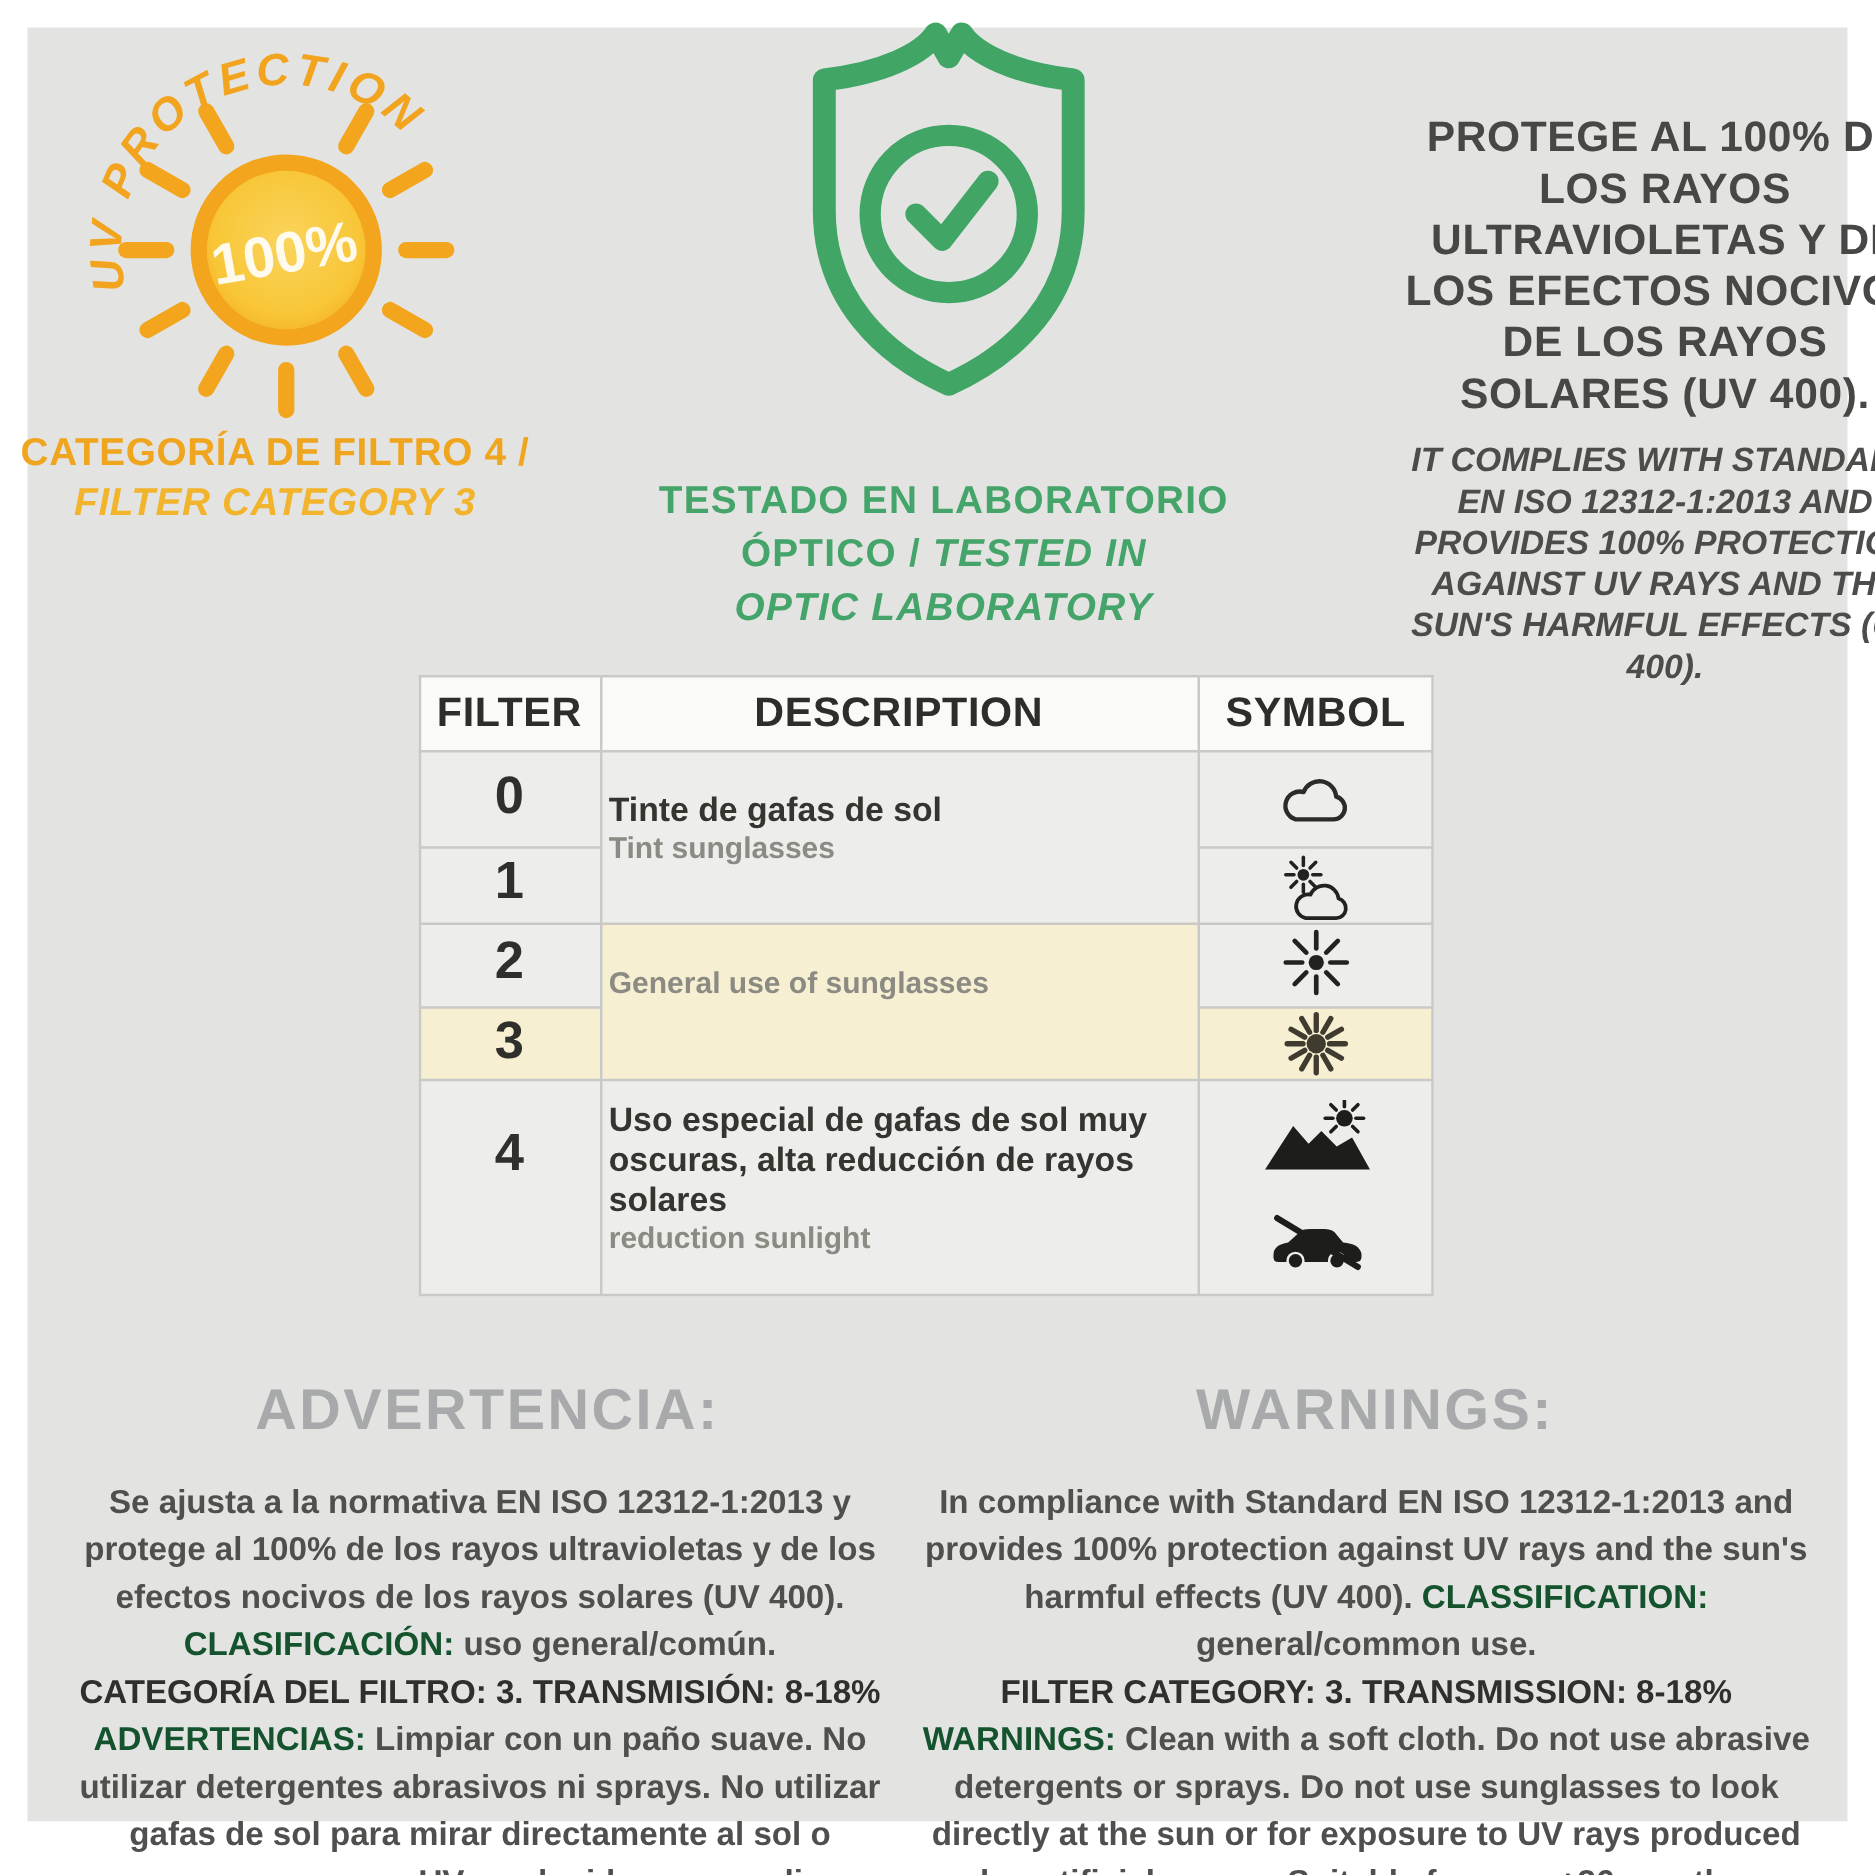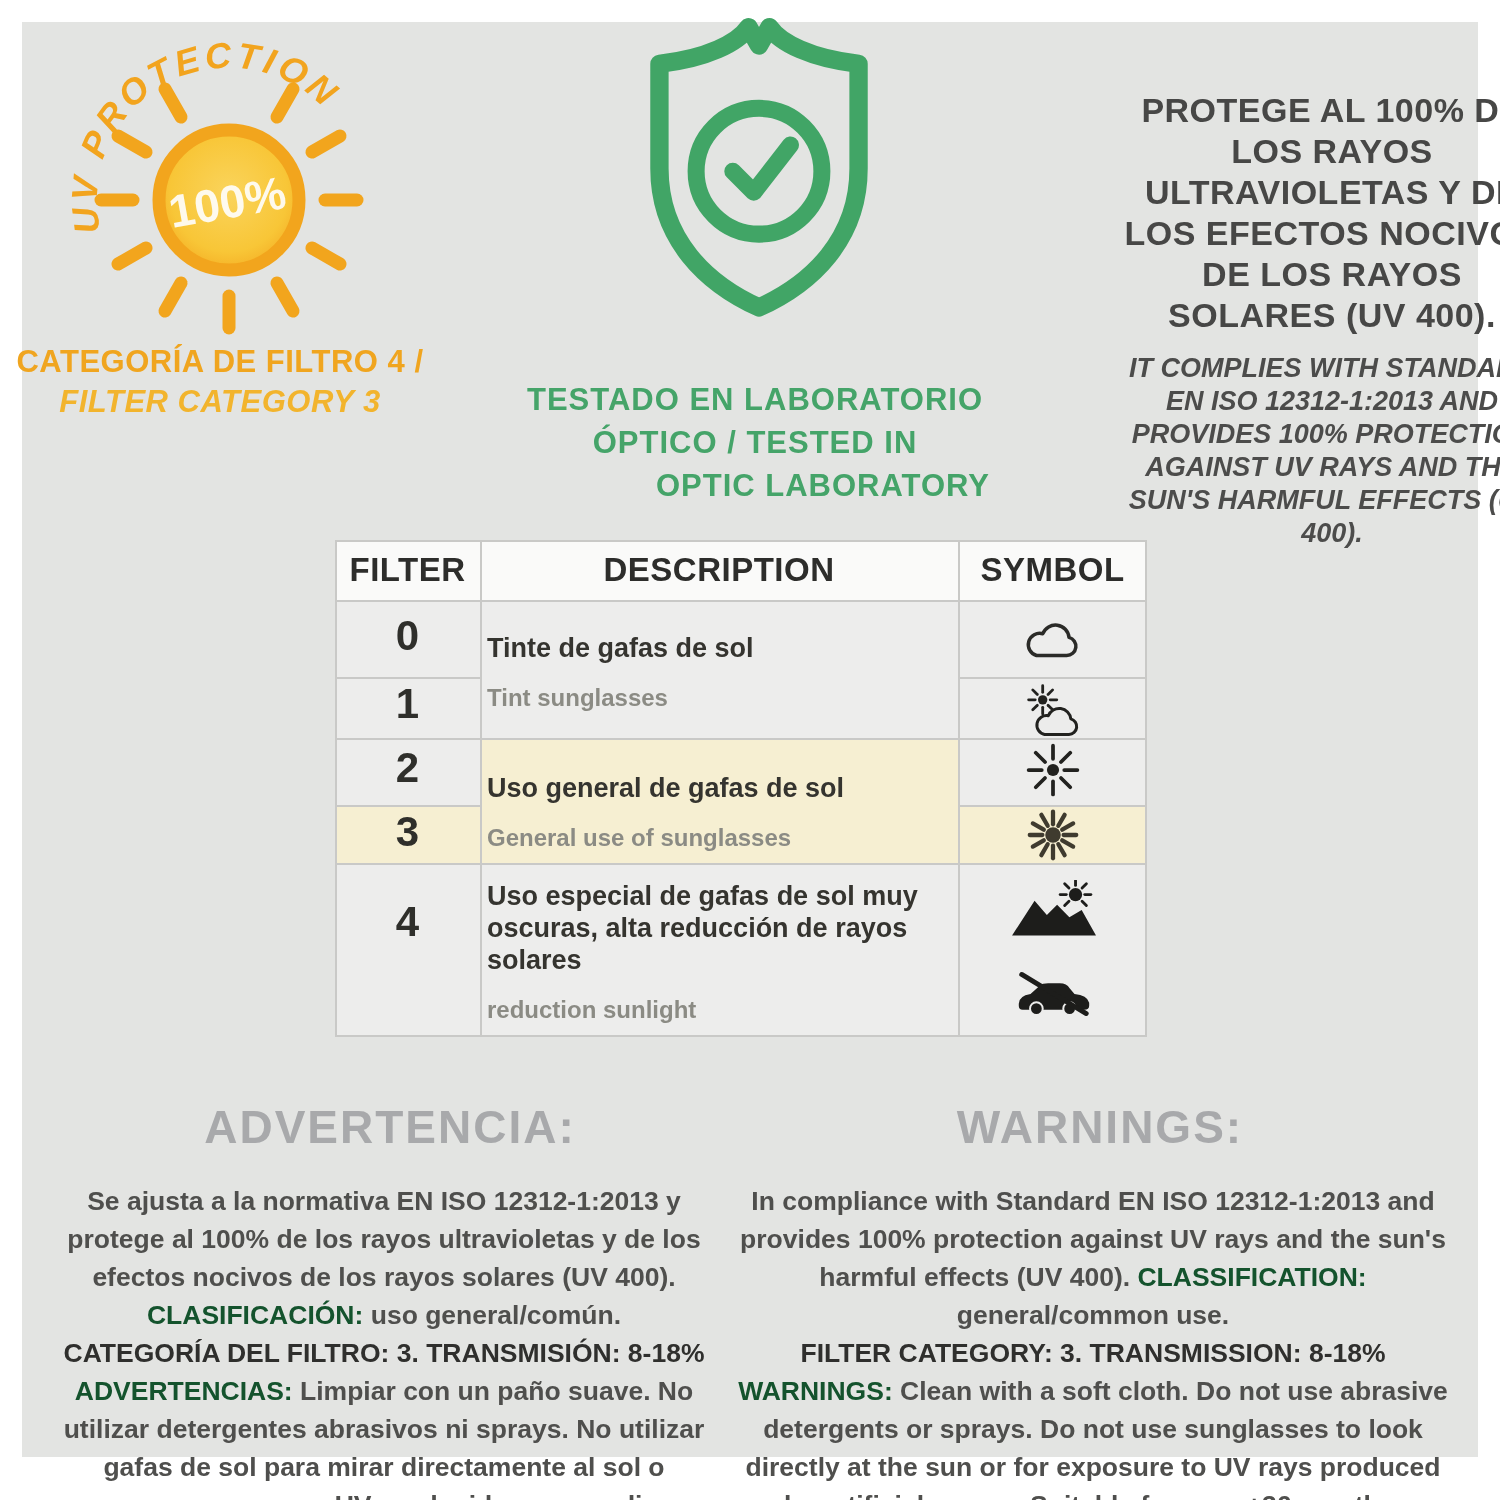--- a/index.html
+++ b/index.html
@@ -6,35 +6,35 @@
   #canvas{position:relative;width:1500px;height:1500px;background:#ffffff;overflow:hidden;
           font-family:"Liberation Sans","DejaVu Sans",sans-serif;}
   #sheet{position:absolute;left:22px;top:22px;width:1456px;height:1435px;background:#e3e4e2;}
   .abs{position:absolute;}
   .ctr{text-align:center;}
 
   
   .cat-caption{color:#f0a51f;font-weight:bold;font-size:31px;line-height:40px;letter-spacing:.5px;}
   .cat-caption .l2{font-style:italic;color:#f2b42d;}
   .lab-caption{color:#45a469;font-weight:bold;font-size:31px;line-height:43px;letter-spacing:1px;margin-top:28px;}
-  .lab-caption .it{text-align:right;}
+  .lab-caption .it{font-style:italic;}
   .protect-es{font-weight:bold;font-size:34px;line-height:41px;color:#474746;letter-spacing:.5px;}
   .protect-en{font-weight:bold;font-style:italic;font-size:27px;line-height:33px;color:#4c4c4b;margin-top:16px;}
 
   
   #ftable{position:absolute;left:335px;top:540px;width:812px;height:497px;}
   .tbg{position:absolute;left:0;top:60px;width:812px;height:437px;background:#ededec;}
   .thead-bg{position:absolute;left:0;top:0;width:812px;height:60px;background:#fafaf9;}
   .cream{background:#f6efd2;}
   .gline{position:absolute;background:#c9c9c7;}
   .th{position:absolute;top:0;height:76px;line-height:60px;font-weight:bold;font-size:33px;color:#2d2d2b;text-align:center;letter-spacing:.5px;}
   .fnum{position:absolute;left:0;width:145px;text-align:center;font-weight:bold;font-size:42px;color:#2f2f2b;}
   .desc{position:absolute;left:152px;width:460px;}
   .desc .es{font-weight:bold;font-size:27px;line-height:32px;color:#35342f;}
-  .desc .en{font-weight:600;font-size:24px;line-height:30px;color:#8b8b84;margin-top:19px;}
+  .desc .en{font-weight:600;font-size:24px;line-height:30px;color:#8b8b84;}
   .sym{position:absolute;left:623px;width:189px;display:flex;justify-content:center;}
 
   
   .warn-head{font-weight:bold;font-size:46px;color:#a8a9ab;letter-spacing:2px;}
   .warn-body{font-weight:600;font-size:26.5px;line-height:38px;color:#4f4f4d;}
   .warn-body b{font-weight:800;color:#14532d;}
   .warn-body .boldline{font-weight:800;color:#2f2f2d;}
 </style>
 </head>
 <body>
@@ -124,21 +124,20 @@
     <div class="fnum" style="top:140px">1</div>
     <div class="fnum" style="top:204px">2</div>
     <div class="fnum" style="top:268px">3</div>
     <div class="fnum" style="top:358px">4</div>
 
     <div class="desc" style="top:92px">
       <div class="es">Tinte de gafas de sol</div>
       <div class="en">Tint sunglasses</div>
     </div>
     <div class="desc" style="top:232px">
-      <div class="es">Uso general de gafas de sol</div>
       <div class="en">General use of sunglasses</div>
     </div>
     <div class="desc" style="top:340px">
       <div class="es">Uso especial de gafas de sol muy</div>
       <div class="es">oscuras, alta reducción de rayos solares</div>
       <div class="en">reduction sunlight</div>
     </div>
 
     <div class="sym" style="top:78px">
       <svg width="62" height="44" viewBox="0 0 64 44">

